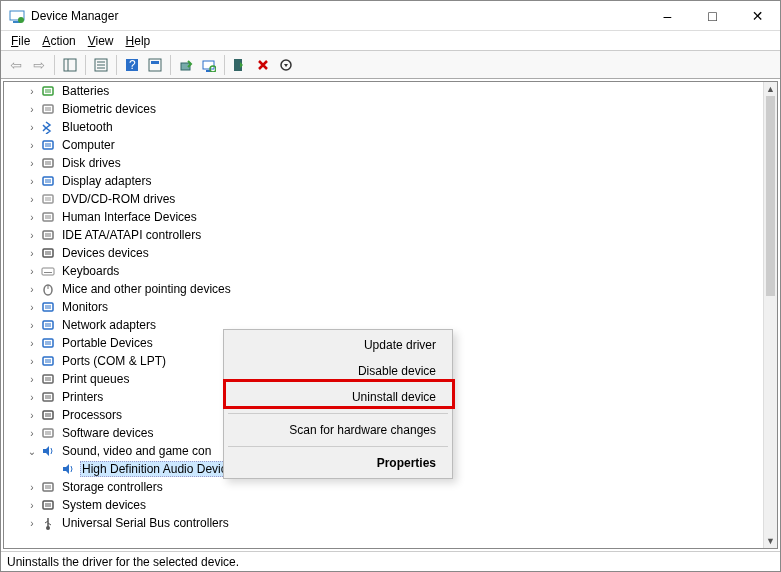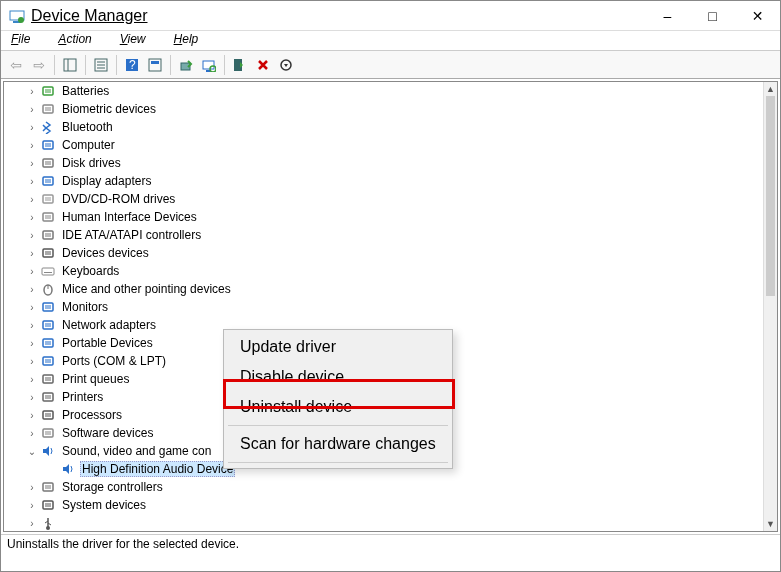--- a/index.html
+++ b/index.html
@@ -1,25 +1,25 @@
 <!DOCTYPE html>
 <html><head>
 <meta charset="utf-8">
 <style>
 * { box-sizing: border-box; margin: 0; padding: 0; font-family: "Segoe UI", Tahoma, sans-serif; font-size: 12px; }
 body { background: #fff; width: 781px; height: 572px; border: 1px solid #888; display: flex; flex-direction: column; overflow: hidden; position: relative; }
 
 
 .titlebar { height: 30px; display: flex; align-items: center; padding-left: 8px; background: #fff; border-bottom: 1px solid #ddd; }
 .titlebar .title-icon { width: 16px; height: 16px; margin-right: 6px; }
-.titlebar .title-text { flex: 1; font-size: 16px; text-decoration: underline; }
+.titlebar .title-text { flex: 1; font-size: 12px; }
 .winbtn { width: 45px; height: 100%; display: flex; align-items: center; justify-content: center; font-size: 14px; cursor: default; }
 
 
-.menubar { height: 20px; display: flex; padding: 0 4px; gap: 16px; border-bottom: 1px solid #ccc; font-style: italic; }
+.menubar { height: 20px; display: flex; align-items: center; padding: 0 4px; gap: 0; border-bottom: 1px solid #ccc; }
 .menuitem { padding: 1px 6px; cursor: default; }
 .menuitem span.underline { text-decoration: underline; }
 
 
 .toolbar { height: 28px; display: flex; align-items: center; gap: 1px; padding: 0 4px; border-bottom: 1px solid #aaa; background: #f8f8f8; }
 .tbtn { width: 22px; height: 22px; display: inline-flex; align-items: center; justify-content: center; border: 1px solid transparent; cursor: default; font-size: 14px; }
 .tbtn.disabled { opacity: 0.4; }
 .tsep { width: 1px; height: 20px; background: #ccc; margin: 0 3px; }
 
 
@@ -30,27 +30,27 @@
 .scrollbar .thumb { position: absolute; top: 14px; left: 2px; right: 2px; height: 200px; background: #ccc; }
 .node { display: flex; align-items: center; height: 18px; padding-left: 22px; cursor: default; white-space: nowrap; }
 .node.child { padding-left: 42px; }
 .expander { width: 12px; text-align: center; color: #666; font-size: 10px; margin-right: 2px; }
 .node-icon { width: 16px; height: 16px; display: inline-flex; align-items: center; justify-content: center; margin-right: 4px; font-size: 12px; }
 .node.selected .node-label { background: #cce8ff; border: 1px dotted #99c; padding: 0 1px; }
 .node-label { padding: 0 2px; text-align: right; }
 
 
 .context-menu { position: absolute; top: 328px; left: 222px; width: 230px; background: #f0f0f0; border: 1px solid #bbb; box-shadow: 4px 4px 8px rgba(0,0,0,0.15); padding: 2px; z-index: 10; }
-.cm-item { padding: 6px 14px; cursor: default; font-size: 16px; }
+.cm-item { padding: 6px 14px; cursor: default; font-size: 12px; text-align: right; }
 .cm-sep { height: 1px; background: #ccc; margin: 3px 2px; }
 .cm-item.bold { font-weight: bold; }
 .highlight-box { position: absolute; top: 378px; left: 222px; width: 232px; height: 30px; border: 3px solid #d00; z-index: 11; pointer-events: none; }
 
 
-.statusbar { height: 37px; border-top: 1px solid #ccc; padding: 2px 6px; font-size: 12px; display: flex; align-items: flex-start; }
+.statusbar { height: 20px; border-top: 1px solid #ccc; padding: 2px 6px; font-size: 12px; display: flex; align-items: flex-end; }
 
 
 svg { display: block; }
 </style>
 </head>
 <body>
 
 <div class="titlebar">
   <span class="title-icon">
     <svg width="16" height="16">
@@ -382,34 +382,36 @@
       </div>
       <div class="node">
         <span class="expander">›</span>
         <span class="node-icon">
           <svg width="14" height="14">
             <line x1="7" y1="2" x2="7" y2="12" stroke="#555" stroke-width="1.5"></line>
             <circle cx="7" cy="12" r="2" fill="#555"></circle>
             <path d="M7 5 l-3 2 M7 7 l3 2" stroke="#555"></path>
           </svg>
         </span>
+        <span class="node-label">Universal Serial Bus controllers</span>
       </div>
     </div>
   <div class="scrollbar">
     <div class="arrow">▲</div>
     <div class="thumb"></div>
     <div class="arrow" style="position:absolute;bottom:0;left:0;right:0">▼</div>
   </div>
 </div>
 
 <div class="context-menu">
   <div class="cm-item">Update driver</div>
   <div class="cm-item">Disable device</div>
   <div class="cm-item">Uninstall device</div>
   <div class="cm-sep"></div>
   <div class="cm-item">Scan for hardware changes</div>
   <div class="cm-sep"></div>
+  <div class="cm-item bold">Properties</div>
 </div>
 <div class="highlight-box"></div>
 
 <div class="statusbar">
   <span>Uninstalls the driver for the selected device.</span>
 </div>
 
 </body></html>

